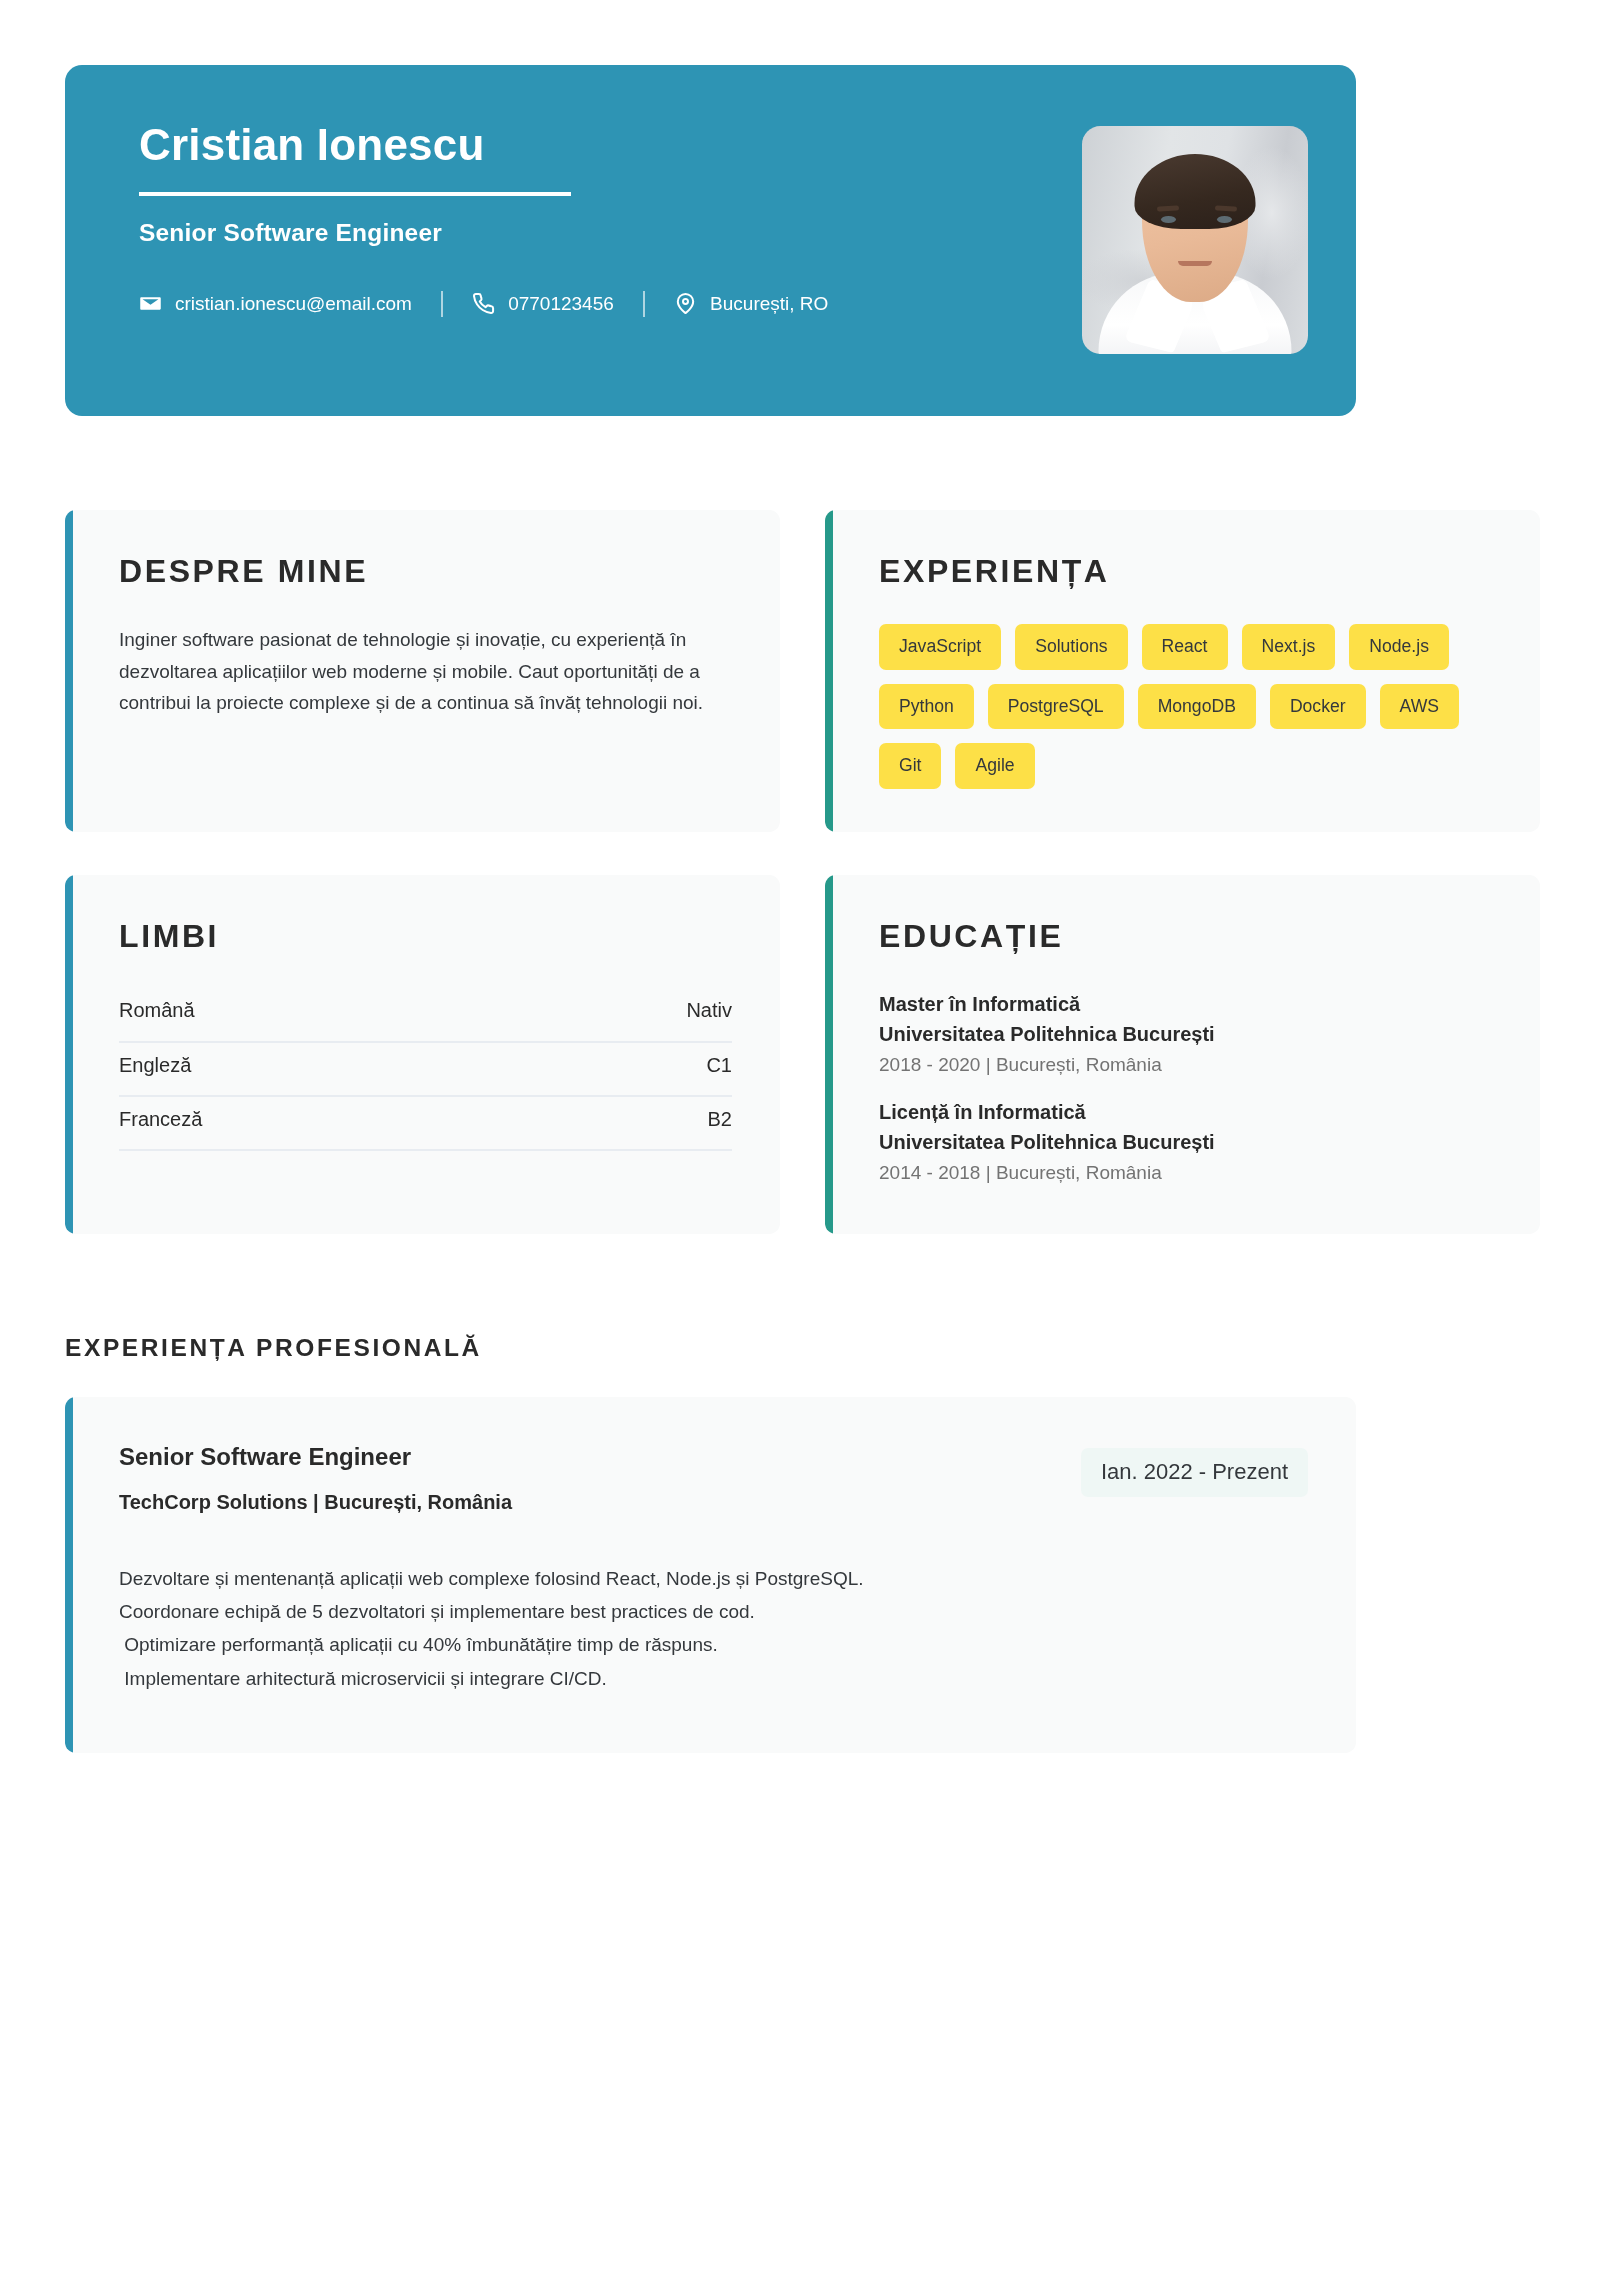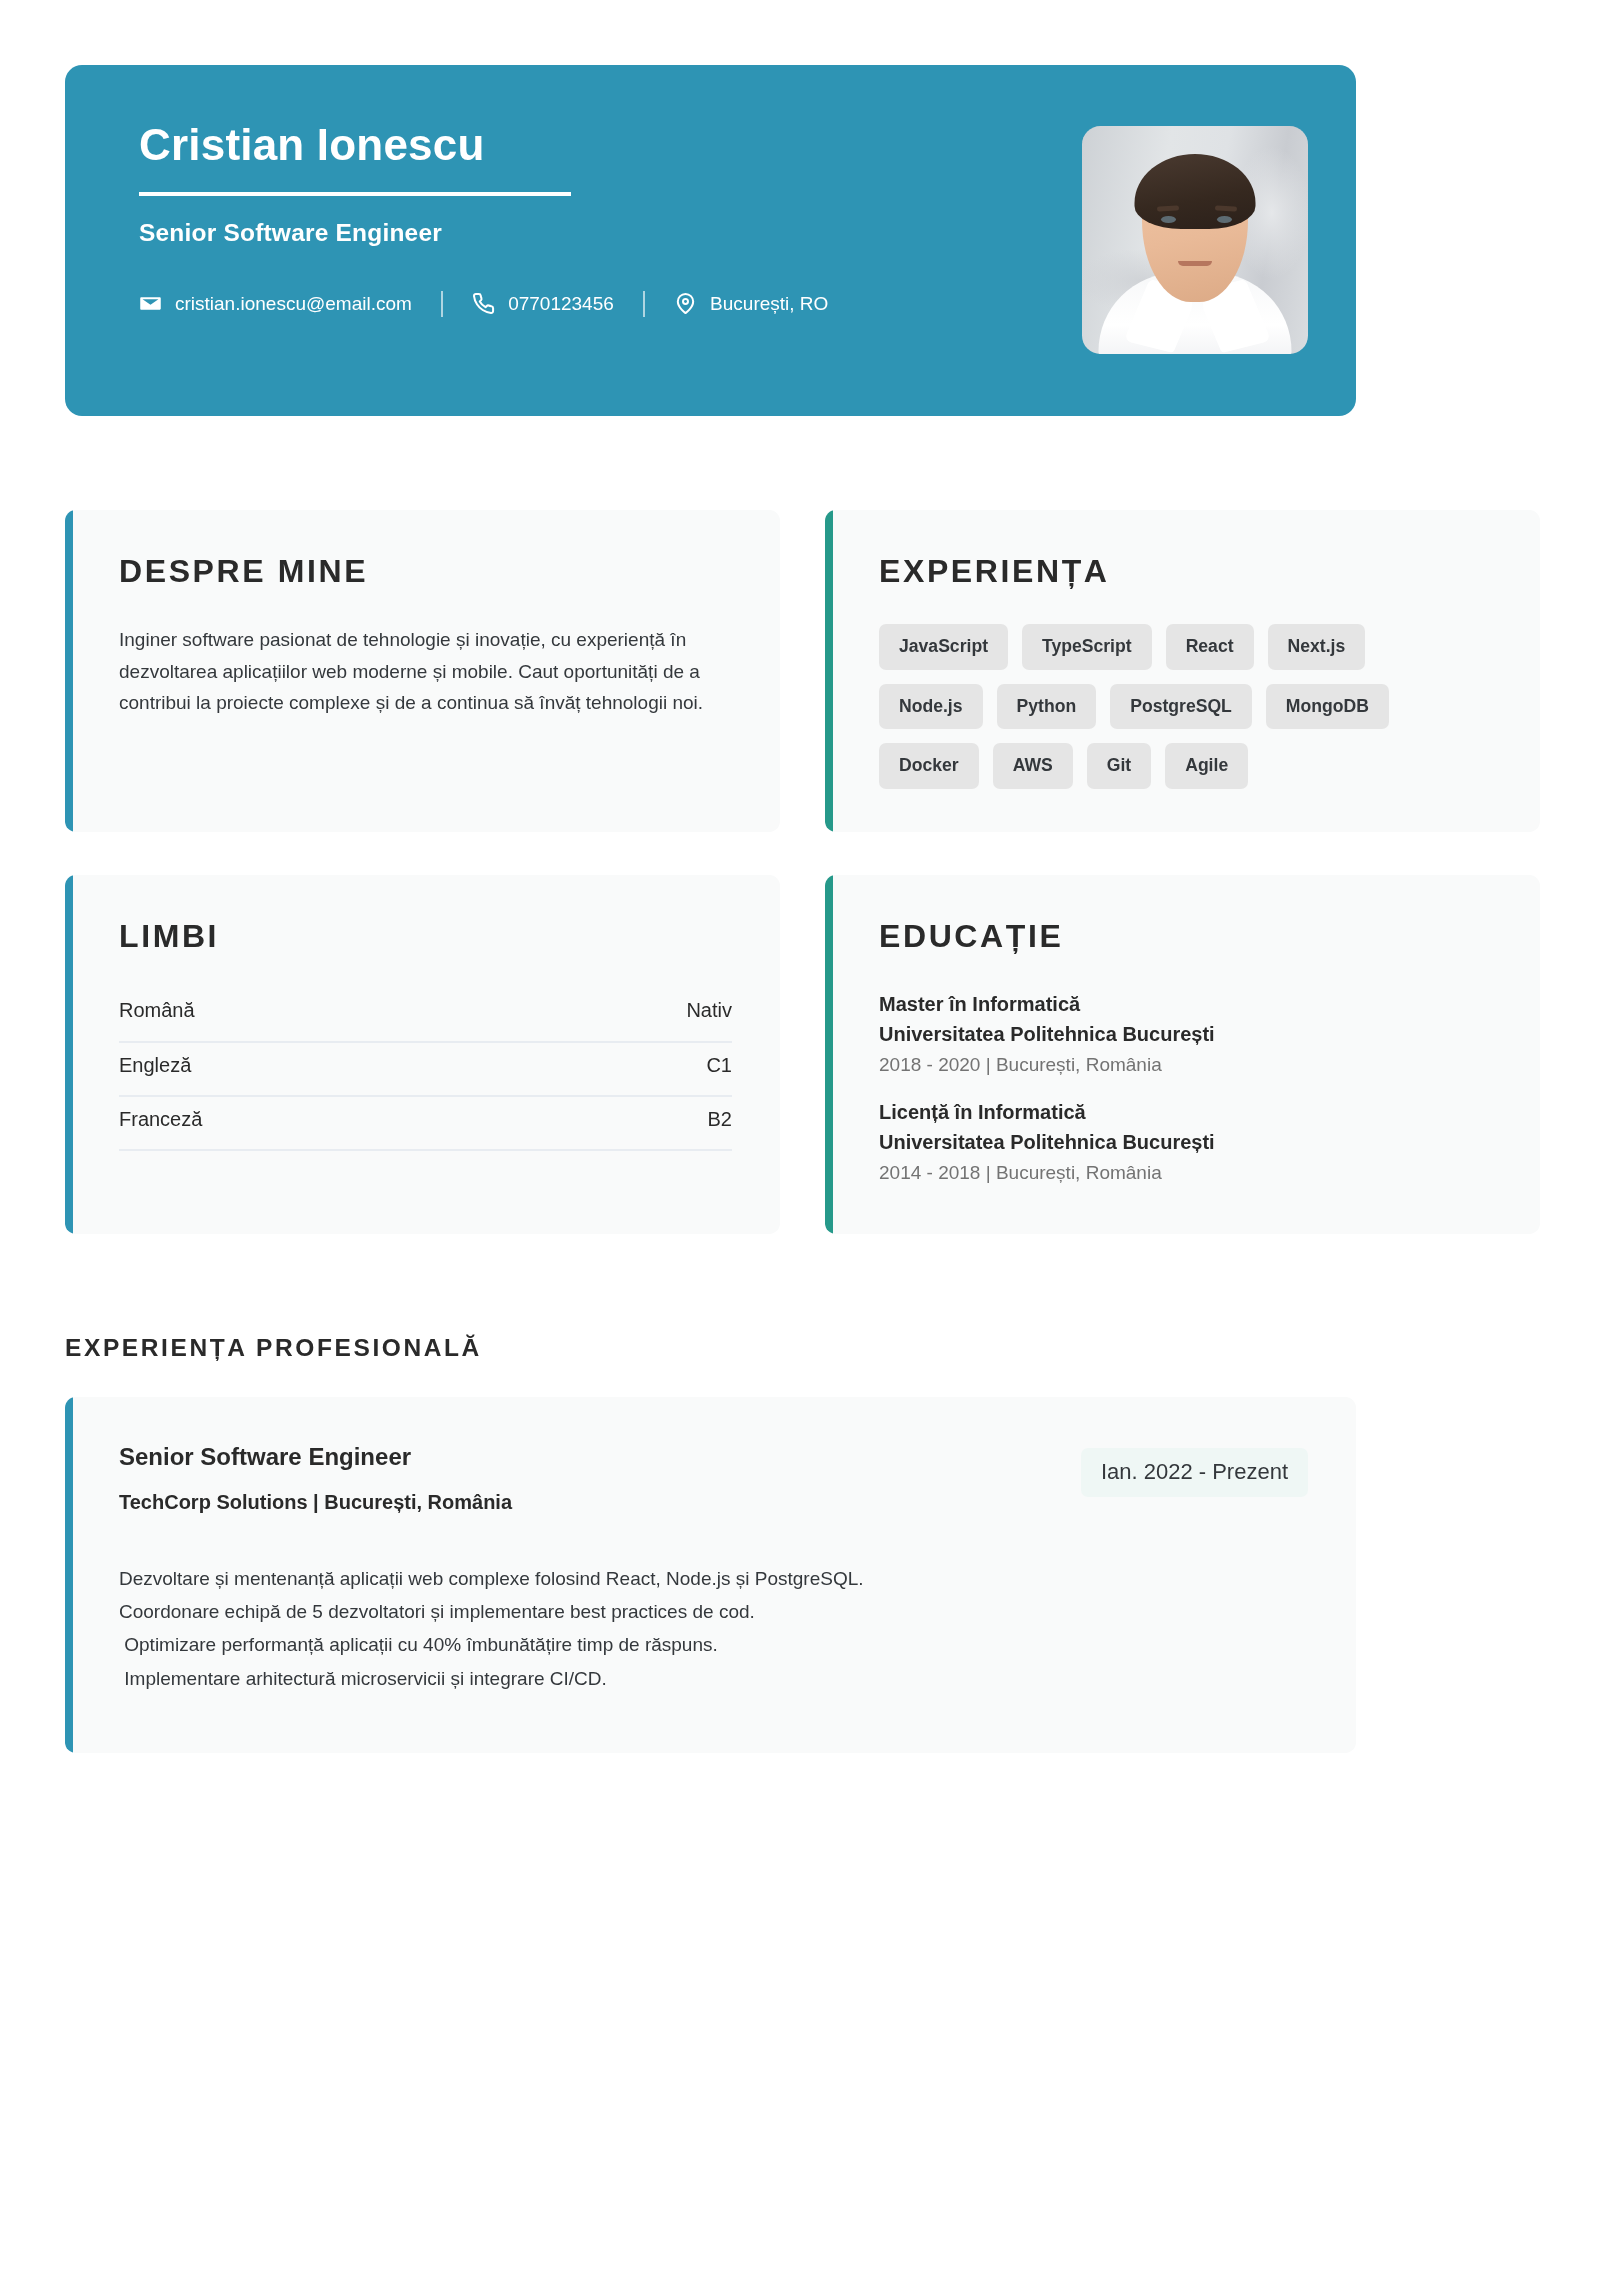--- a/index.html
+++ b/index.html
@@ -193,27 +193,26 @@
   .about-text {
     font-size: 19px;
     line-height: 1.66;
     color: #34383C;
     max-width: 606px;
   }
 
   
   .chips { display: flex; flex-wrap: wrap; gap: 14px 14px; max-width: 598px; }
   .chip {
-    background: #e5e5e5;
+    background: #fde047;
     border-radius: 7px;
     padding: 12.3px 20px;
     font-size: 17.6px;
     color: #34383C;
     white-space: nowrap;
-    font-weight: bold;
   }
 
   
   .lang-row {
     display: flex;
     justify-content: space-between;
     align-items: baseline;
     font-size: 20px;
     color: #2A2A2A;
     padding: 10.7px 0 18.4px 0;
@@ -356,21 +355,21 @@
 
     <div class="card card-about accent-blue">
       <div class="section-title">DESPRE MINE</div>
       <div class="about-text">Inginer software pasionat de tehnologie și inovație, cu experiență în dezvoltarea aplicațiilor web moderne și mobile. Caut oportunități de a contribui la proiecte complexe și de a continua să învăț tehnologii noi.</div>
     </div>
 
     <div class="card card-skills accent-green">
       <div class="section-title">EXPERIENȚA</div>
       <div class="chips">
         <span class="chip">JavaScript</span>
-        <span class="chip">TypeScript</span>
+        <span class="chip">Solutions</span>
         <span class="chip">React</span>
         <span class="chip">Next.js</span>
         <span class="chip">Node.js</span>
         <span class="chip">Python</span>
         <span class="chip">PostgreSQL</span>
         <span class="chip">MongoDB</span>
         <span class="chip">Docker</span>
         <span class="chip">AWS</span>
         <span class="chip">Git</span>
         <span class="chip">Agile</span>

